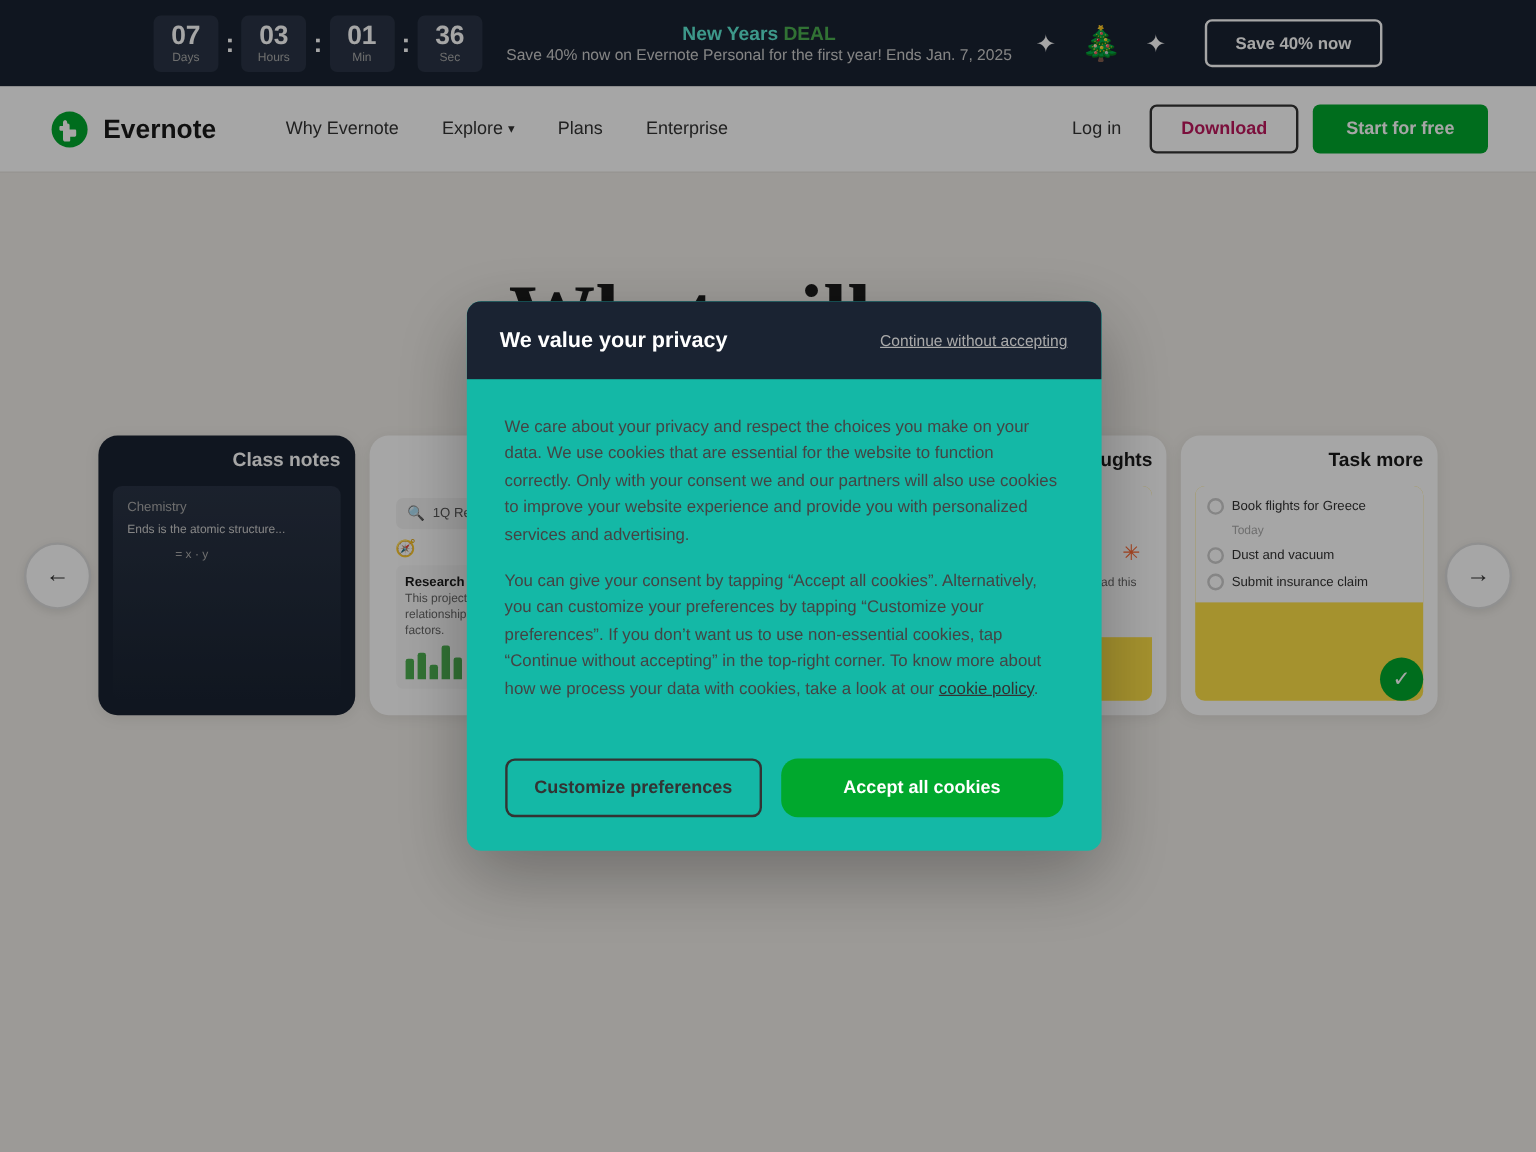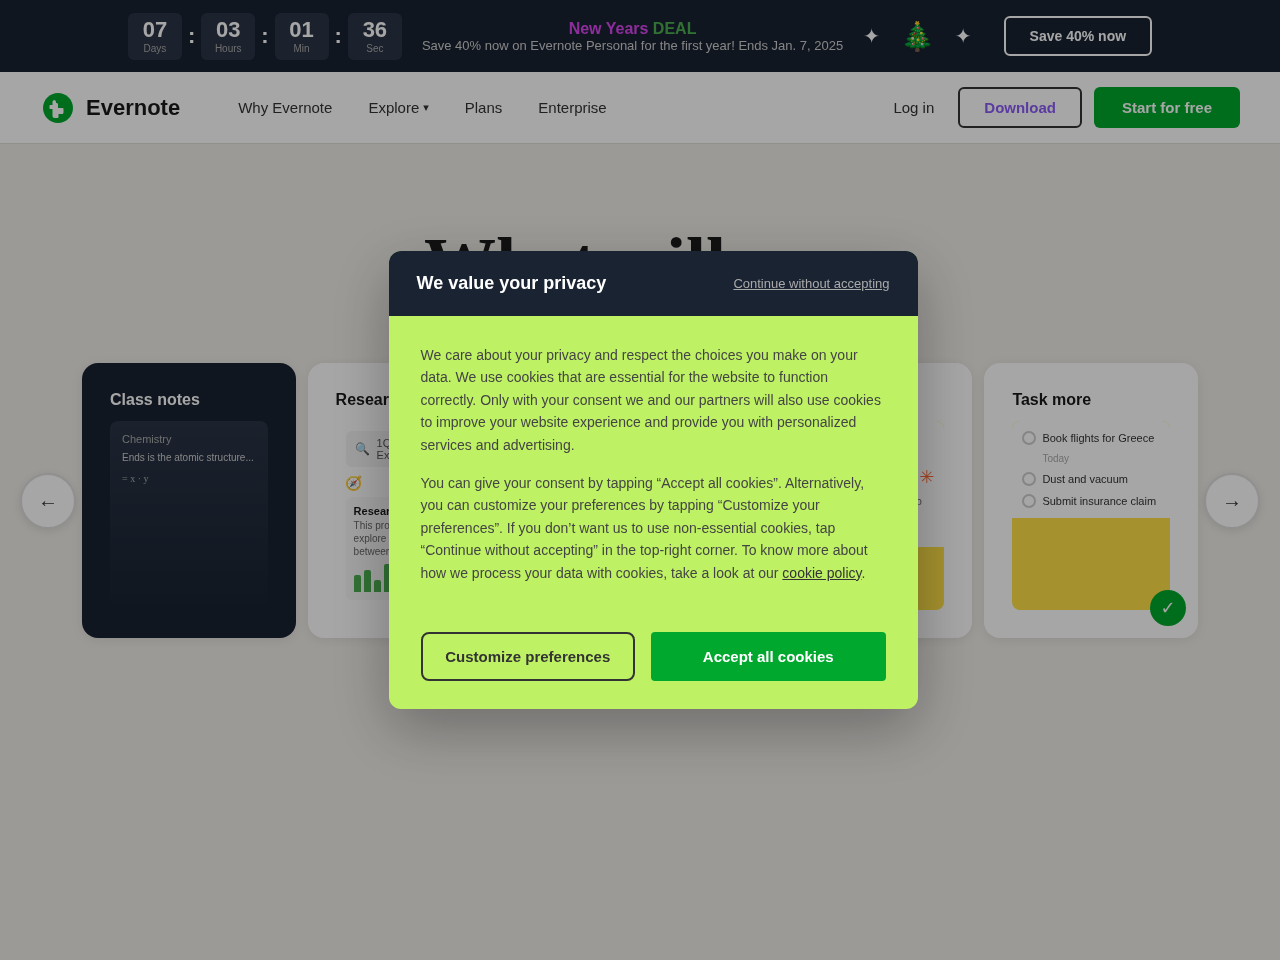--- a/index.html
+++ b/index.html
@@ -46,21 +46,21 @@
       color: white;
     }
     .banner-text {
       text-align: center;
     }
     .banner-text .deal-title {
       font-size: 16px;
       font-weight: 600;
     }
     .banner-text .deal-title span {
-      color: #d946ef;
+      color: #5eead4;
     }
     .banner-text .deal-sub {
       font-size: 13px;
       color: #ccc;
     }
     .banner-sparkle {
       font-size: 20px;
     }
     .banner-ornament {
       font-size: 28px;
@@ -130,21 +130,21 @@
       background: transparent;
       border: none;
       font-size: 15px;
       color: #333;
       cursor: pointer;
       padding: 0 12px;
     }
     .download-btn {
       background: transparent;
       border: 2px solid #333;
-      color: #8b5cf6;
+      color: #be185d;
       padding: 10px 24px;
       border-radius: 6px;
       font-size: 15px;
       font-weight: 600;
       cursor: pointer;
     }
     .start-btn {
       background: #00a82d;
       border: none;
       color: white;
@@ -178,21 +178,21 @@
     .modal-overlay {
       position: fixed;
       top: 0; left: 0; right: 0; bottom: 0;
       background: rgba(0,0,0,0.35);
       z-index: 1000;
       display: flex;
       align-items: center;
       justify-content: center;
     }
     .modal {
-      background: #bef264;
+      background: #14b8a6;
       border-radius: 12px;
       width: 529px;
       max-width: 95vw;
       overflow: hidden;
       box-shadow: 0 20px 60px rgba(0,0,0,0.3);
       margin-left: 26px;
     }
     .modal-header {
       background: #1a2332;
       color: white;
@@ -240,45 +240,45 @@
       font-size: 15px;
       font-weight: 600;
       cursor: pointer;
     }
     .accept-btn {
       flex: 1;
       background: #00a82d;
       border: none;
       color: white;
       padding: 16px;
-      border-radius: 4px;
+      border-radius: 14px;
       font-size: 15px;
       font-weight: 600;
       cursor: pointer;
     }
 
     
     .cards-row {
       display: flex;
       gap: 0;
       width: 100%;
       padding: 0;
       margin-top: 60px;
       align-items: stretch;
     }
     .card {
       background: white;
       border-radius: 16px;
       flex: 1;
       min-width: 0;
-      padding: 28px;
+      padding: 12px;
       margin: 0 6px;
       display: flex;
       flex-direction: column;
-      align-items: flex-start;
+      align-items: flex-end;
       min-height: 200px;
       box-shadow: 0 2px 12px rgba(0,0,0,0.08);
       position: relative;
       overflow: hidden;
     }
     .card-title {
       font-size: 16px;
       font-weight: 700;
       color: #1a1a1a;
       margin-bottom: 12px;
@@ -390,21 +390,21 @@
 
   <div class="cards-row">
     <div class="nav-arrow nav-arrow-left">←</div>
 
     <div class="card card-dark">
       <div class="card-title">Class notes</div>
       <div class="card-content">
         <div class="card-mock" style="background: linear-gradient(180deg, #2a3445 0%, #1a2332 100%); padding:12px; color:white;">
           <div style="font-size:11px; color:#aaa; margin-bottom:6px;">Chemistry</div>
           <div style="font-size:10px; color:#ccc; line-height:1.4;">Ends is the atomic structure...</div>
-          <div style="margin-top:8px; font-size:10px; color:#aaa; font-family:Liberation Serif, serif;">= x · y</div>
+          <div style="margin-top:8px; font-size:10px; color:#aaa; font-family:Liberation Sans, sans-serif;margin-left:40px;">= x · y</div>
         </div>
       </div>
     </div>
 
     <div class="card">
       <div class="card-title">Research</div>
       <div class="card-content">
         <div style="padding:10px; background:white;">
           <div style="display:flex; align-items:center; gap:6px; background:#f5f5f5; border-radius:6px; padding:6px 10px; margin-bottom:8px;">
             <span style="font-size:12px; color:#666;">🔍</span>

